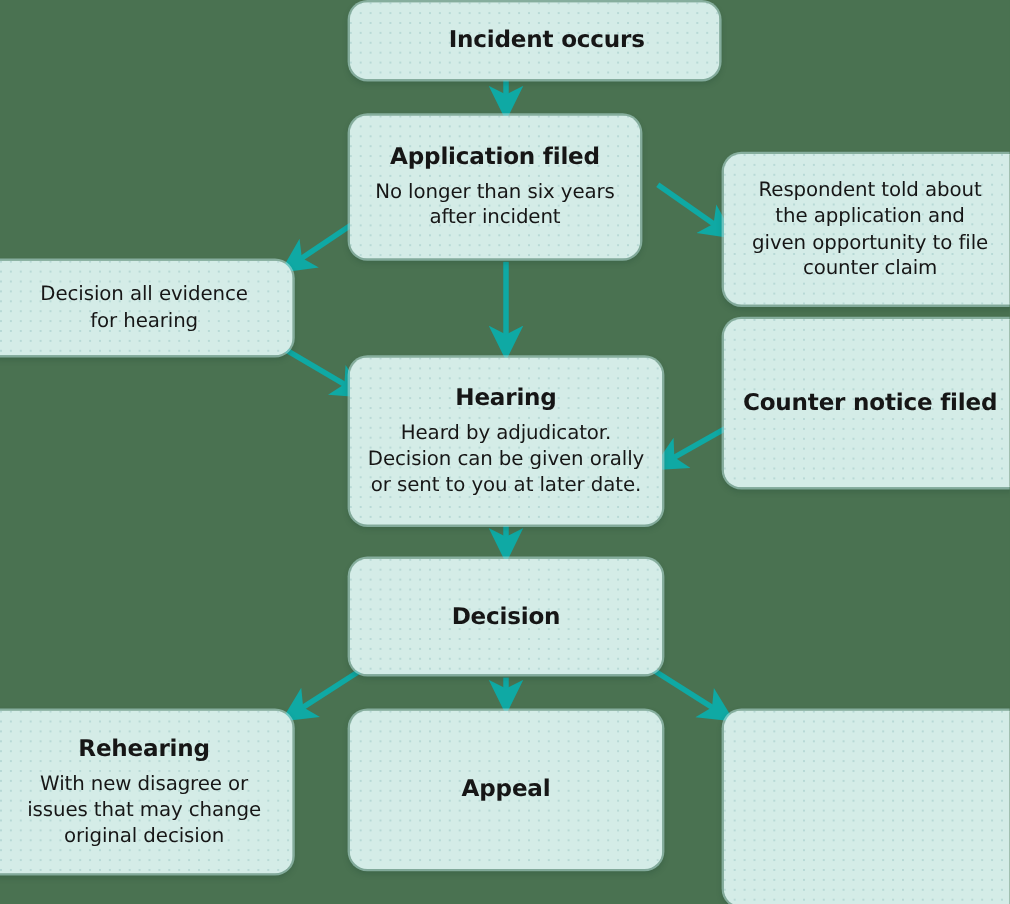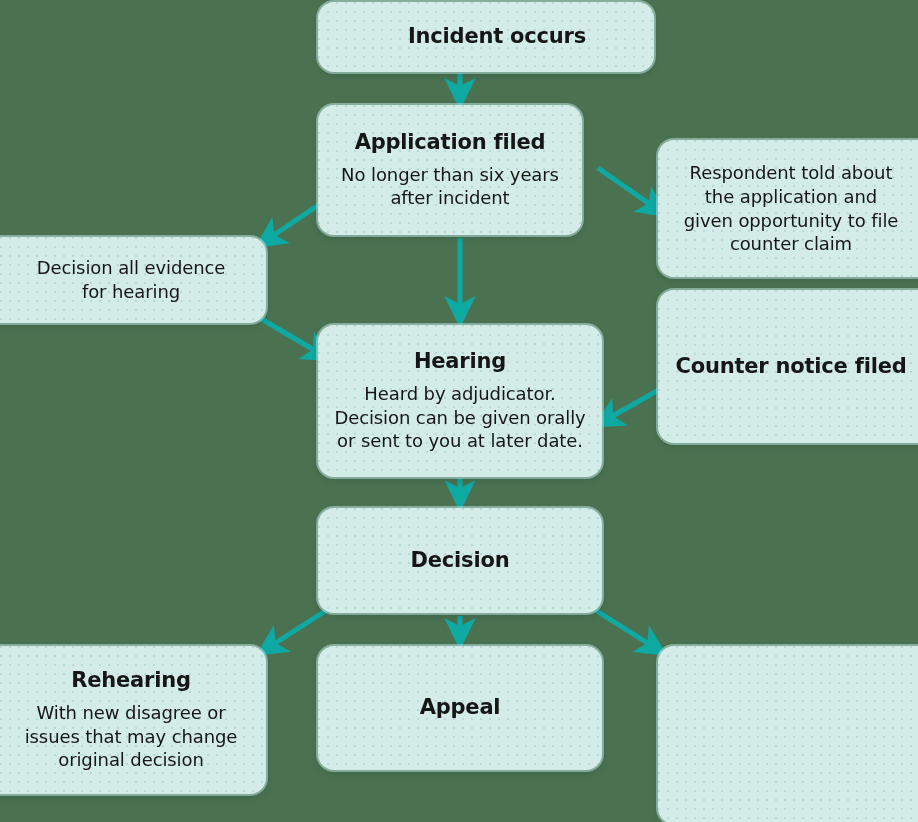--- a/index.html
+++ b/index.html
@@ -64,21 +64,21 @@
 
   
   #node-incident          { left: 318px;  top: 2px;   width: 336px; height: 70px; padding-left: 36px; }
   #node-application       { left: 318px;  top: 105px; width: 264px; height: 130px; }
   #node-respondent        { left: 658px;  top: 140px; width: 278px; height: 137px; }
   #node-prepare           { left: -18px;  top: 237px; width: 284px; height: 86px; }
   #node-hearing           { left: 318px;  top: 325px; width: 284px; height: 152px; }
   #node-counter           { left: 658px;  top: 290px; width: 278px; height: 153px; }
   #node-decision          { left: 318px;  top: 508px; width: 284px; height: 105px; }
   #node-rehearing         { left: -18px;  top: 646px; width: 284px; height: 148px; }
-  #node-appeal            { left: 318px;  top: 646px; width: 284px; height: 124px; }
+  #node-appeal            { left: 318px;  top: 646px; width: 284px; height: 144px; }
   #node-enforcement       { left: 658px;  top: 646px; width: 278px; height: 178px; }
 
   #node-prepare  { padding-left: 28px; }
   #node-rehearing{ padding-left: 28px; }
   #node-respondent, #node-counter, #node-enforcement { padding-right: 26px; }
 </style>
 </head>
 <body>
 
 <div id="canvas">

